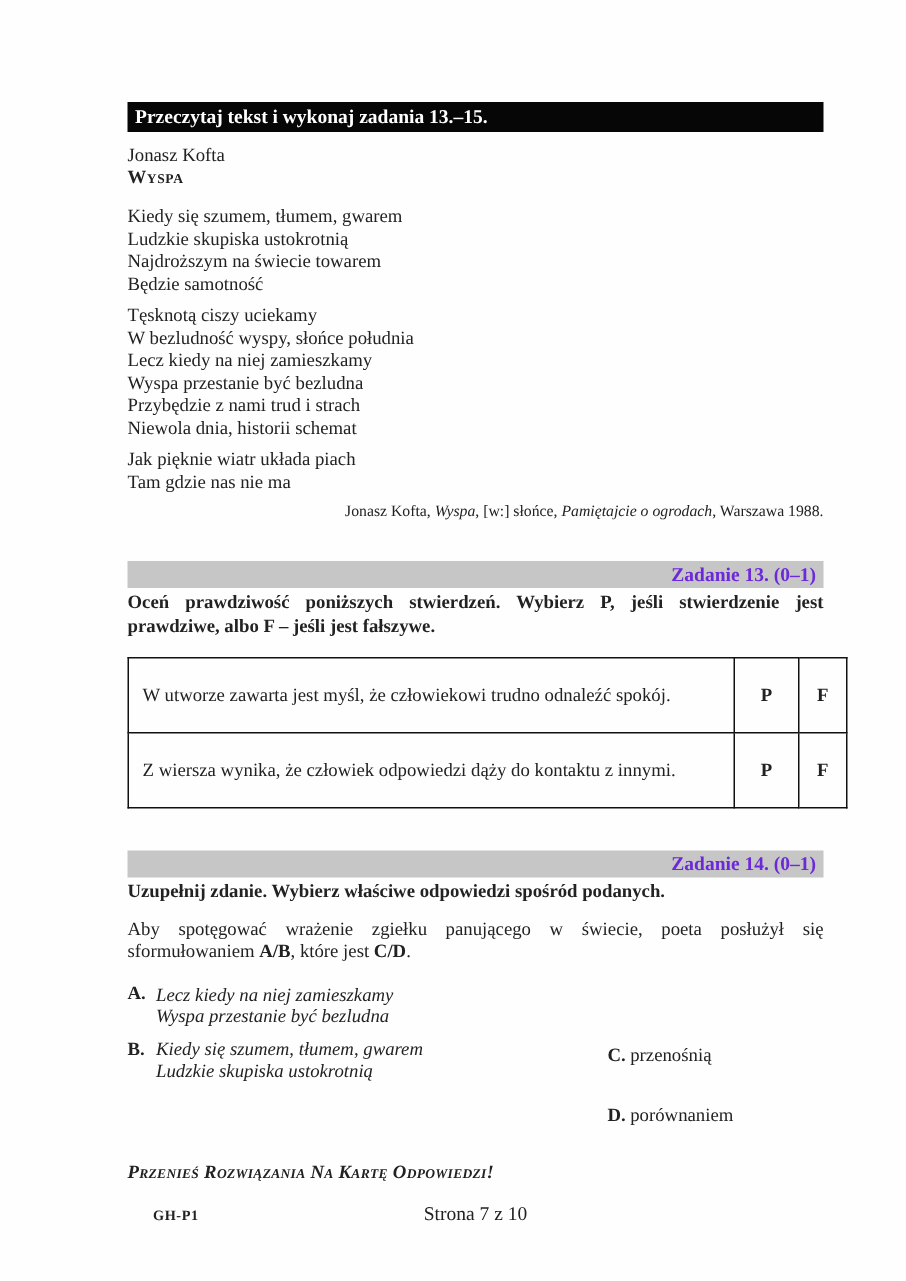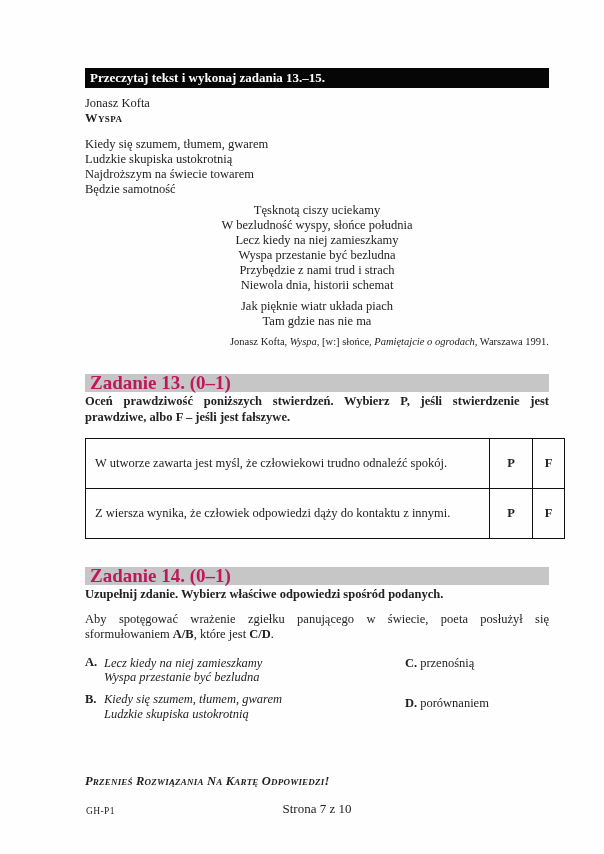--- a/index.html
+++ b/index.html
@@ -16,33 +16,34 @@
     background: #060606; color: #ffffff;
     font-weight: bold; font-size: 13px;
     padding: 2px 5px 3px 5px;
   }
 
   .author-block { margin-top: 8px; }
   .poem-author { }
   .poem-title { font-weight: bold; font-variant: small-caps; letter-spacing: 0.4px; }
 
   .stanza { margin-top: 11px; }
-  .stanza + .stanza { margin-top: 6px; text-align: center; }
+  .stanza + .stanza { margin-top: 6px; }
   .stanza div { white-space: nowrap; }
 
   .citation {
     margin-top: 7px; text-align: right;
     font-size: 10.5px; line-height: 12px;
   }
   .citation i { font-style: italic; }
 
   .task-header {
-    background: #c6c6c6; color: #be185d;
-    font-weight: bold; font-size: 19px;
+    background: #c6c6c6; color: #6d28d9;
+    font-weight: bold; font-size: 13px;
     padding: 1px 5px 2px 5px;
+    text-align: right;
   }
   .task13-header { margin-top: 26px; }
   .task14-header { margin-top: 28px; }
 
   .task-instruction {
     font-weight: bold; margin-top: 2px;
     text-align: justify; line-height: 15.5px;
   }
 
   .pf-table {
@@ -56,35 +57,35 @@
   .f-cell { width: 29px; }
 
   .fill-sentence { margin-top: 9px; text-align: justify; line-height: 15.5px; }
   .fill-sentence b { font-weight: bold; }
 
   .options { margin-top: 8px; display: flex; }
   .options-left { width: 320px; }
   .option-row { display: flex; margin-bottom: 7px; }
   .option-label { font-weight: bold; width: 19px; flex: 0 0 19px; }
   .option-verse { font-style: italic; line-height: 14.5px; padding-top: 0.5px; }
-  .options-right { width: 144px; }
+  .options-right { width: 144px; margin-top: 40px; }
   .option-c { margin-top: 1px; }
   .option-d { margin-top: 25px; }
   .option-inline .option-label { display: inline; width: auto; margin-right: 3px; }
 
   
   .transfer-note {
     position: absolute; left: 85px; top: 774px;
     font-weight: bold; font-style: italic;
     font-variant: small-caps; text-transform: capitalize;
     font-size: 12.5px; letter-spacing: 0.2px; text-align: right;
   }
   .form-code {
-    position: absolute; left: 86px; top: 806px;
-    font-weight: normal; font-size: 9.5px; letter-spacing: 0.4px;
+    position: absolute; left: 102px; top: 806px;
+    font-weight: bold; font-size: 9.5px; letter-spacing: 0.4px;
   }
   .page-number {
     position: absolute; left: 85px; top: 801px; width: 464px;
     text-align: center; font-size: 13px;
   }
 </style>
 </head>
 <body>
 
 <div class="page">
@@ -111,21 +112,21 @@
       <div>Wyspa przestanie być bezludna</div>
       <div>Przybędzie z nami trud i strach</div>
       <div>Niewola dnia, historii schemat</div>
     </div>
 
     <div class="stanza">
       <div>Jak pięknie wiatr układa piach</div>
       <div>Tam gdzie nas nie ma</div>
     </div>
 
-    <div class="citation"><span>Jonasz Kofta, </span><i>Wyspa</i><span>, [w:] słońce, </span><i>Pamiętajcie o ogrodach</i><span>, Warszawa 1991.</span></div>
+    <div class="citation"><span>Jonasz Kofta, </span><i>Wyspa</i><span>, [w:] słońce, </span><i>Pamiętajcie o ogrodach</i><span>, Warszawa 1988.</span></div>
 
     <div class="task-header task13-header">Zadanie 13. (0–1)</div>
     <div class="task-instruction">Oceń prawdziwość poniższych stwierdzeń. Wybierz P, jeśli stwierdzenie jest prawdziwe, albo F – jeśli jest fałszywe.</div>
 
     <table class="pf-table">
       <tbody>
           <tr>
         <td class="statement-cell">W utworze zawarta jest myśl, że człowiekowi trudno odnaleźć spokój.</td>
         <td class="pf-cell p-cell">P</td>
         <td class="pf-cell f-cell">F</td>

